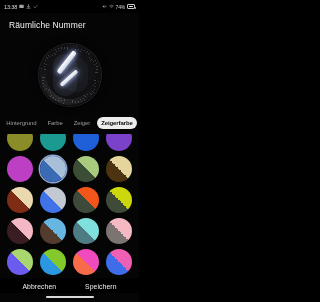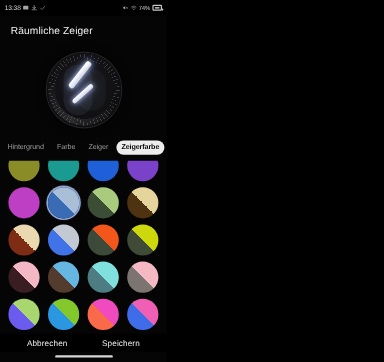--- a/index.html
+++ b/index.html
@@ -200,21 +200,21 @@
             <circle cx="5" cy="7.6" r="0.9" fill="#c9c9c9"></circle>
           </svg>
       </span>
       <span class="sb-pct">74%</span>
       <span class="batt">
           <i style="width: 74%;"></i>
         </span>
     </div>
   </div>
 
-  <div class="title">Räumliche Zeiger</div>
+  <div class="title">Räumliche Nummer</div>
 
   <div class="preview">
     <div class="watch">
       <div class="bezel"></div>
       <div class="bezel2"></div>
       <div class="plate"></div>
       <div class="plate2"></div>
       <div class="hand hand-m">
         <span class="hand-tip"></span>
       </div>

